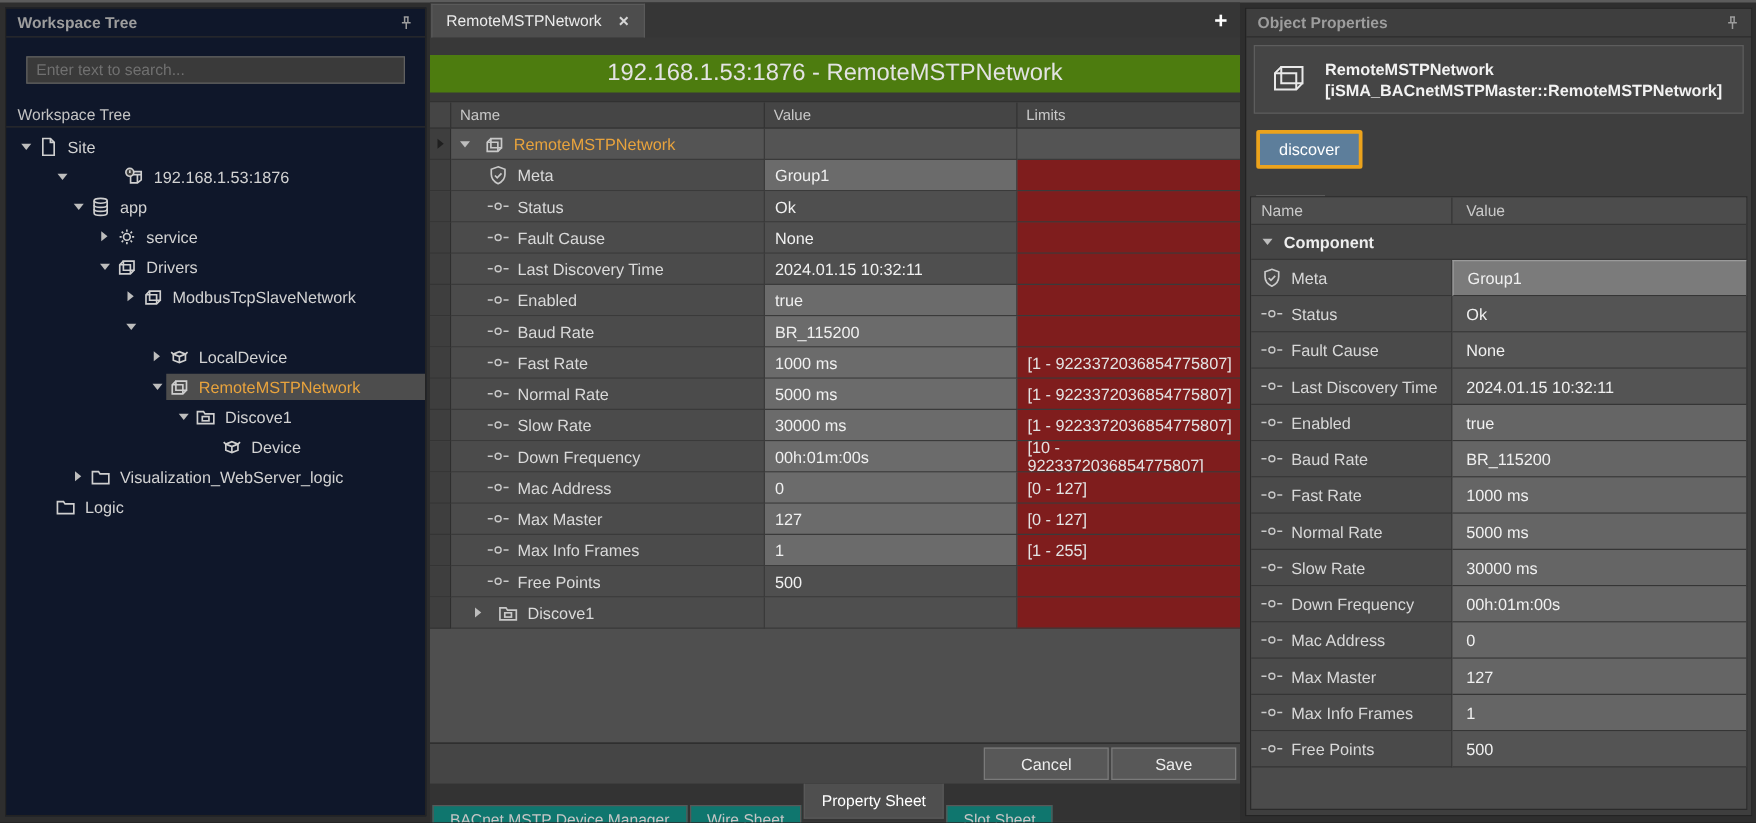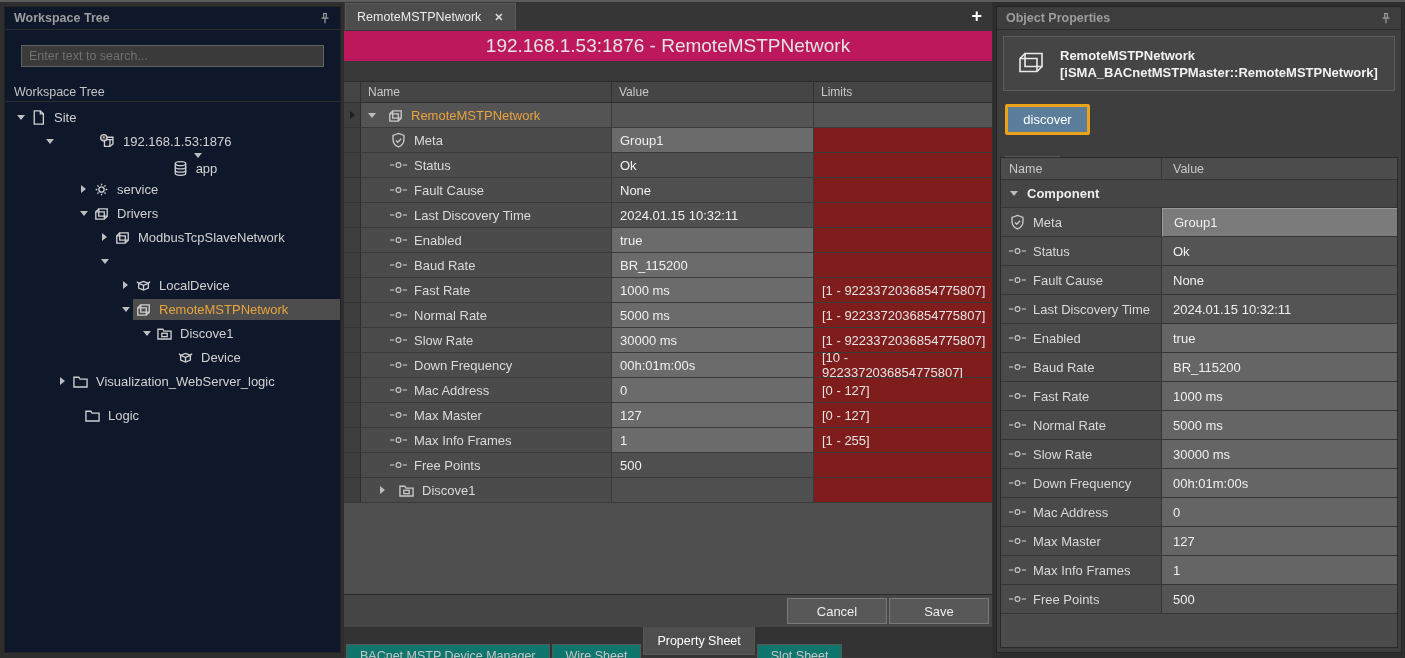--- a/index.html
+++ b/index.html
@@ -33,22 +33,22 @@
   .ticon svg{width:17px;height:17px;display:block;}
   .tlabel{white-space:nowrap;}
 
   
   .panel-mid{position:absolute;left:344px;top:0;width:648px;height:658px;background:#383838;}
   .tabbar{position:relative;height:28px;background:#363636;}
   .doc-tab{position:absolute;left:1px;top:1px;height:27px;background:#4d4d4d;display:flex;align-items:center;
     padding:0 11px;color:#ebebeb;font-size:12.5px;border:1px solid #5a5a5a;border-bottom:none;}
   .doc-close{margin-left:13px;color:#d6d6d6;font-size:11px;font-weight:bold;}
   .add-tab{position:absolute;right:10px;top:3px;color:#ffffff;font-size:18px;font-weight:bold;line-height:22px;}
-  .mid-title{height:30px;background:#be185d;display:flex;align-items:center;justify-content:center;
-    color:#e3e3e3;font-size:19px;margin-top:1px;}
+  .mid-title{height:30px;background:#4d7c0f;display:flex;align-items:center;justify-content:center;
+    color:#e3e3e3;font-size:19px;margin-top:14px;}
   .grid{position:absolute;left:0;top:79px;width:648px;height:513px;background:#4f4f4f;border-top:1px solid #2a2a2a;}
   .ghead{display:flex;height:21px;background:#454545;font-size:12px;color:#c9c9c9;}
   .gh{border-right:1px solid #333333;border-bottom:1px solid #2e2e2e;display:flex;align-items:center;padding-left:7px;}
   .gh.gut{width:17px;padding:0;}
   .gh.name{width:251px;}
   .gh.val{width:202px;}
   .gh.lim{flex:1;border-right:none;}
   .mrow{display:flex;height:25px;font-size:13px;color:#dadada;}
   .c-gut{width:17px;flex:none;background:#3e3e3e;border-right:1px solid #2e2e2e;border-bottom:1px solid #343434;
     display:flex;align-items:center;justify-content:center;}
@@ -139,21 +139,21 @@
               <svg viewBox="0 0 14 14" fill="none" stroke="currentColor" stroke-width="1.1" style="width: 17px;">
                 <path d="M4.5 5.5l2.5-2h4.5v5.5l-2.5 2H4.5z"></path>
                 <path d="M4.5 5.5h7M9 5.5v5.5"></path>
                 <circle cx="4" cy="4" r="2.6" fill="#3e3e3e"></circle>
                 <path d="M4 2.7v1.7M4 5.4v.1"></path>
               </svg>
             </span>
             <span class="tlabel">192.168.1.53:1876</span>
           </span>
         </div>
-        <div class="tree-row" style="padding-left: 50px; flex-direction: column;">
+        <div class="tree-row" style="padding-left: 50px;">
           <span class="exp">
             <span class="tri-down"></span>
           </span>
           <span class="node-body">
             <span class="ticon">
               <svg viewBox="0 0 14 14" fill="none" stroke="currentColor" stroke-width="1.1" style="width: 17px;">
                 <ellipse cx="7" cy="3" rx="4.3" ry="1.6"></ellipse>
                 <path d="M2.7 3v8c0 .9 1.9 1.6 4.3 1.6s4.3-.7 4.3-1.6V3"></path>
                 <path d="M2.7 5.7c0 .9 1.9 1.6 4.3 1.6s4.3-.7 4.3-1.6M2.7 8.4c0 .9 1.9 1.6 4.3 1.6s4.3-.7 4.3-1.6"></path>
               </svg>
@@ -275,21 +275,21 @@
           </span>
           <span class="node-body">
             <span class="ticon">
               <svg viewBox="0 0 14 14" fill="none" stroke="currentColor" stroke-width="1.1" style="width: 17px;">
                 <path d="M1.6 3.5h4l1 1.5h5.8v6.5H1.6z"></path>
               </svg>
             </span>
             <span class="tlabel">Visualization_WebServer_logic</span>
           </span>
         </div>
-        <div class="tree-row" style="padding-left: 62px; margin-top: 10px;">
+        <div class="tree-row" style="padding-left: 22px;">
           <span class="exp">
             <span class="tri-none"></span>
           </span>
           <span class="node-body">
             <span class="ticon">
               <svg viewBox="0 0 14 14" fill="none" stroke="currentColor" stroke-width="1.1" style="width: 17px;">
                 <path d="M1.6 3.5h4l1 1.5h5.8v6.5H1.6z"></path>
               </svg>
             </span>
             <span class="tlabel">Logic</span>

